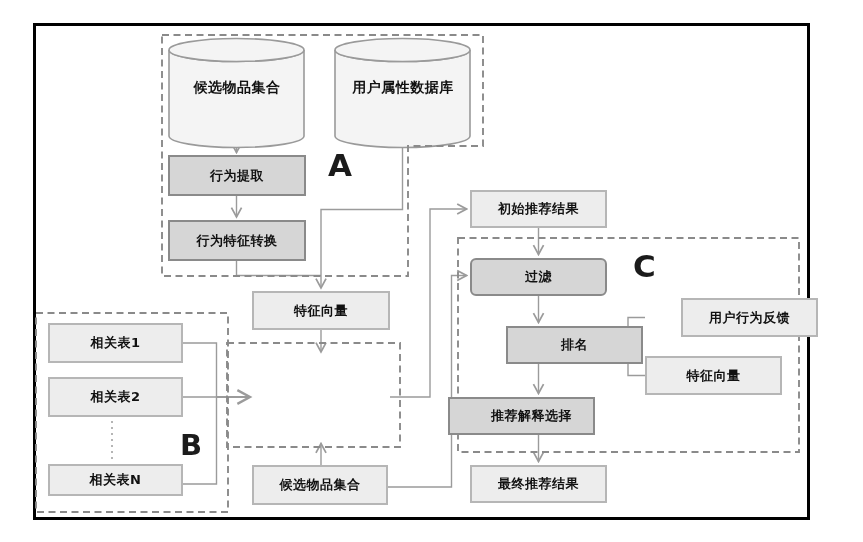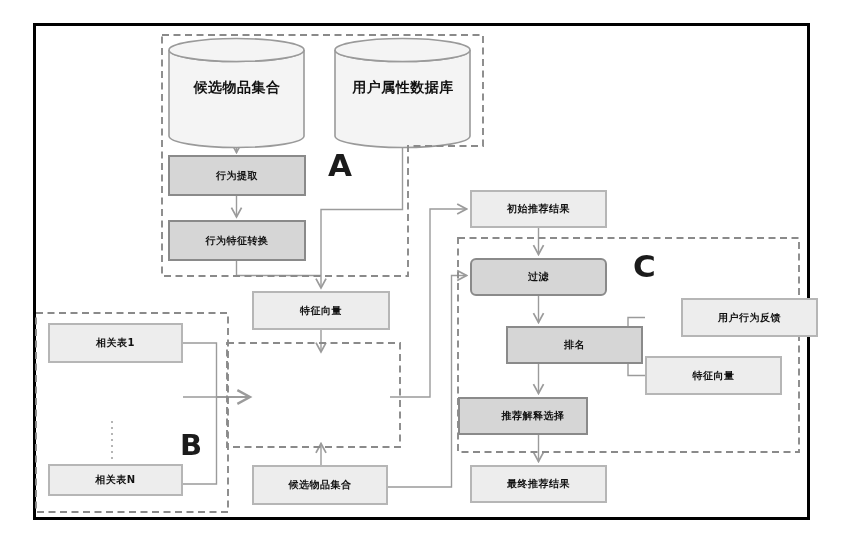--- a/index.html
+++ b/index.html
@@ -11,21 +11,21 @@
   .frame {
     position:absolute; left:33px; top:23px; width:777px; height:497px;
     border:3px solid var(--frame-color,#000); box-sizing:border-box;
     background:#fff;
   }
   svg.layer { position:absolute; left:0; top:0; width:863px; height:542px; }
   .node {
     position:absolute; display:flex; flex-direction:column;
     align-items:center; justify-content:center;
     box-sizing:border-box; text-align:center;
-    font-size:10px; font-weight:bold; letter-spacing:0.5px;
+    font-size:13px; font-weight:bold; letter-spacing:0.5px;
     line-height:1.35; color:var(--text-color,#111);
   }
   .node.light {
     background:var(--box-light-fill,#ededed);
     border:2px solid var(--box-light-border,#b6b6b6);
   }
   .node.shaded {
     background:var(--box-shaded-fill,#d8d8d8);
     border:2px solid var(--box-shaded-border,#8f8f8f);
   }
@@ -93,28 +93,29 @@
   </svg>
 
   <div class="cyl-label" style="left:172px;top:68px;width:130px;height:40px;">候选物品集合</div>
   <div class="cyl-label" style="left:338px;top:68px;width:130px;height:40px;">用户属性数据库</div>
 
   <div class="node shaded" style="left:168px;top:155px;width:138px;height:41px;">行为提取</div>
   <div class="node shaded" style="left:168px;top:220px;width:138px;height:41px;">行为特征转换</div>
   <div class="node light" style="left:252px;top:291px;width:138px;height:39px;">特征向量</div>
 
   <div class="node light" style="left:48px;top:323px;width:135px;height:40px;">相关表1</div>
+  <div class="node light" style="left:48px;top:377px;width:135px;height:40px;">相关表2</div>
   <div class="node light" style="left:48px;top:464px;width:135px;height:32px;text-align:right;">相关表N</div>
 
   <div class="node light" style="left:252px;top:465px;width:136px;height:40px;">候选物品集合</div>
 
   <div class="node light" style="left:470px;top:190px;width:137px;height:38px;">初始推荐结果</div>
   <div class="node shaded" style="left:470px;top:258px;width:137px;height:38px;border-radius:6px;">过滤</div>
   <div class="node shaded" style="left:470px;top:326px;width:137px;height:38px;margin-left:36px;">排名</div>
-  <div class="node shaded" style="left:458px;top:397px;width:130px;height:38px;padding-left:20px;">推荐解释选择</div>
+  <div class="node shaded" style="left:448px;top:397px;width:147px;height:38px;padding-left:20px;">推荐解释选择</div>
   <div class="node light" style="left:470px;top:465px;width:137px;height:38px;">最终推荐结果</div>
   <div class="node light" style="left:645px;top:298px;width:137px;height:39px;margin-left:36px;">用户行为反馈</div>
   <div class="node light" style="left:645px;top:356px;width:137px;height:39px;">特征向量</div>
 
   <div class="group-label" style="left:328px;top:147px;font-size:31px;">A</div>
   <div class="group-label" style="left:180px;top:428px;font-size:29px;">B</div>
   <div class="group-label" style="left:633px;top:248px;font-size:31px;">C</div>
 </div>
 
 </body></html>

